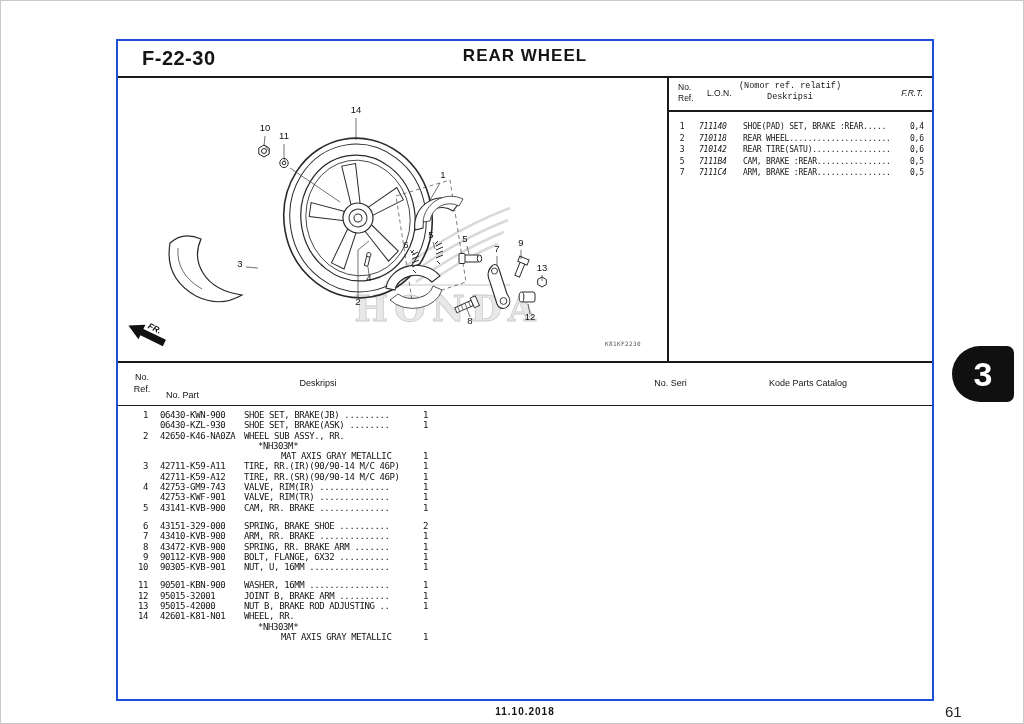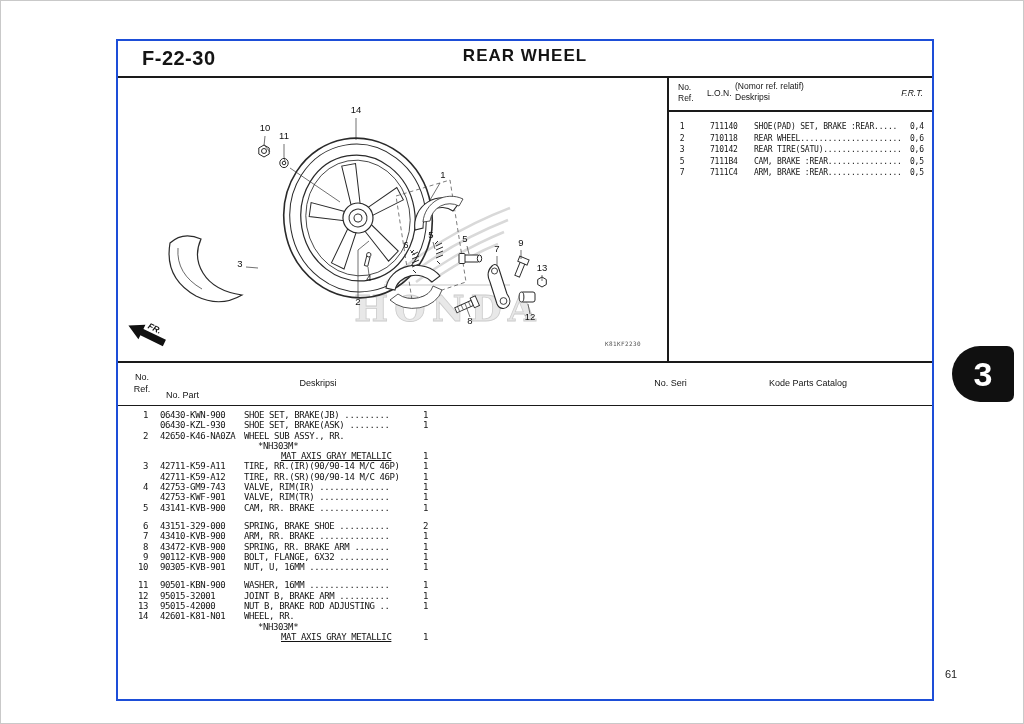--- a/index.html
+++ b/index.html
@@ -9,26 +9,26 @@
   
   .title-row{position:absolute;left:0;top:0;width:100%;height:37px;border-bottom:2px solid #1a1a1a;box-sizing:border-box;}
   .doc-code{position:absolute;left:24px;top:6px;font-size:20px;font-weight:bold;letter-spacing:.5px;}
   .doc-title{position:absolute;left:50%;transform:translateX(-50%);top:5px;font-size:17px;font-weight:bold;letter-spacing:1px;white-space:nowrap;}
   
   .ref-table{position:absolute;left:549px;top:37px;width:265px;height:283px;border-left:2px solid #1a1a1a;box-sizing:border-box;}
   .ref-head{position:relative;height:32px;border-bottom:2px solid #1a1a1a;font-size:8.5px;}
   .prewrap{white-space:pre-line;}
   .rh-ref{position:absolute;left:9px;top:4px;line-height:1.25;}
   .rh-lon{position:absolute;left:38px;top:10px;}
-  .rh-desc{position:absolute;left:66px;top:3px;width:130px;text-align:left;line-height:1.25;}
+  .rh-desc{position:absolute;left:56px;top:3px;width:130px;text-align:center;line-height:1.25;font-family:Liberation Mono, monospace;}
   .rh-frt{position:absolute;right:9px;top:10px;font-style:italic;}
   .ref-rows{padding-top:9px;font-family:"DejaVu Sans Mono",monospace;font-size:8px;letter-spacing:-.2px;}
   .ref-row{display:flex;height:11.5px;line-height:11.5px;white-space:nowrap;}
   .rr-ref{width:18px;text-align:center;margin-left:4px;flex:none;}
-  .rr-lon{width:36px;margin-left:19px;flex:none;}
+  .rr-lon{width:36px;margin-left:8px;flex:none;font-style:italic;}
   .rr-desc{flex:1;margin-left:8px;overflow:hidden;}
   .rr-frt{width:22px;flex:none;}
   
   .diagram{position:absolute;left:0;top:37px;width:549px;height:283px;}
   .diagram svg{display:block;}
   
   .parts-head{position:absolute;left:0;top:320px;width:100%;height:45px;border-top:2px solid #1a1a1a;border-bottom:1.5px solid #1a1a1a;box-sizing:border-box;font-size:9px;}
   .ph-ref{position:absolute;left:6px;top:9px;width:36px;text-align:center;line-height:1.3;}
   .ph-part{position:absolute;left:48px;top:27px;width:70px;text-align:left;}
   .ph-desc{position:absolute;left:160px;top:15px;width:80px;text-align:center;}
@@ -39,26 +39,26 @@
   
   .parts-body{position:absolute;left:0;top:365px;width:100%;bottom:0;padding-top:4px;
               font-family:"DejaVu Sans Mono",monospace;font-size:9px;letter-spacing:-.4px;}
   .p-row{display:flex;height:10.3px;line-height:10.3px;white-space:nowrap;}
   .p-gap{height:8px;}
   .pr-ref{width:30px;text-align:right;flex:none;}
   .pr-part{width:80px;margin-left:12px;flex:none;}
   .pr-desc{width:176px;margin-left:4px;flex:none;overflow:hidden;box-sizing:border-box;}
   .pr-qty{width:8px;text-align:right;flex:none;}
   .t-color-name .pr-desc{padding-left:14px;}
-  .t-color-value .pr-desc{padding-left:37px;text-decoration:underline;}
+  .t-color-value .pr-desc{padding-left:37px;}
   
   .tab3{position:absolute;right:9px;top:345px;width:62px;height:56px;background:#101010;color:#fff;
         border-radius:28px 7px 7px 28px;display:flex;align-items:center;justify-content:center;
         font-size:34px;font-weight:bold;}
-  .page-num{position:absolute;left:944px;top:667px;font-size:11px;color:#222;}
+  .page-num{position:absolute;left:944px;top:702px;font-size:15px;color:#222;}
   .date{position:absolute;left:115px;top:705px;width:818px;text-align:center;font-size:10px;font-weight:bold;letter-spacing:1px;}
 </style>
 </head>
 <body>
 
 <div class="screen">
   <div class="frame">
 
     <div class="title-row">
       <div class="doc-code">F-22-30</div>
@@ -405,13 +405,14 @@
     <span class="pr-part"></span>
     <span class="pr-desc">MAT AXIS GRAY METALLIC</span>
     <span class="pr-qty">1</span>
   </div>
 </div>
   </div>
 
   <div class="tab3">3</div>
 
   <div class="page-num">61</div>
+  <div class="date">11.10.2018</div>
 </div>
 
 </body></html>

